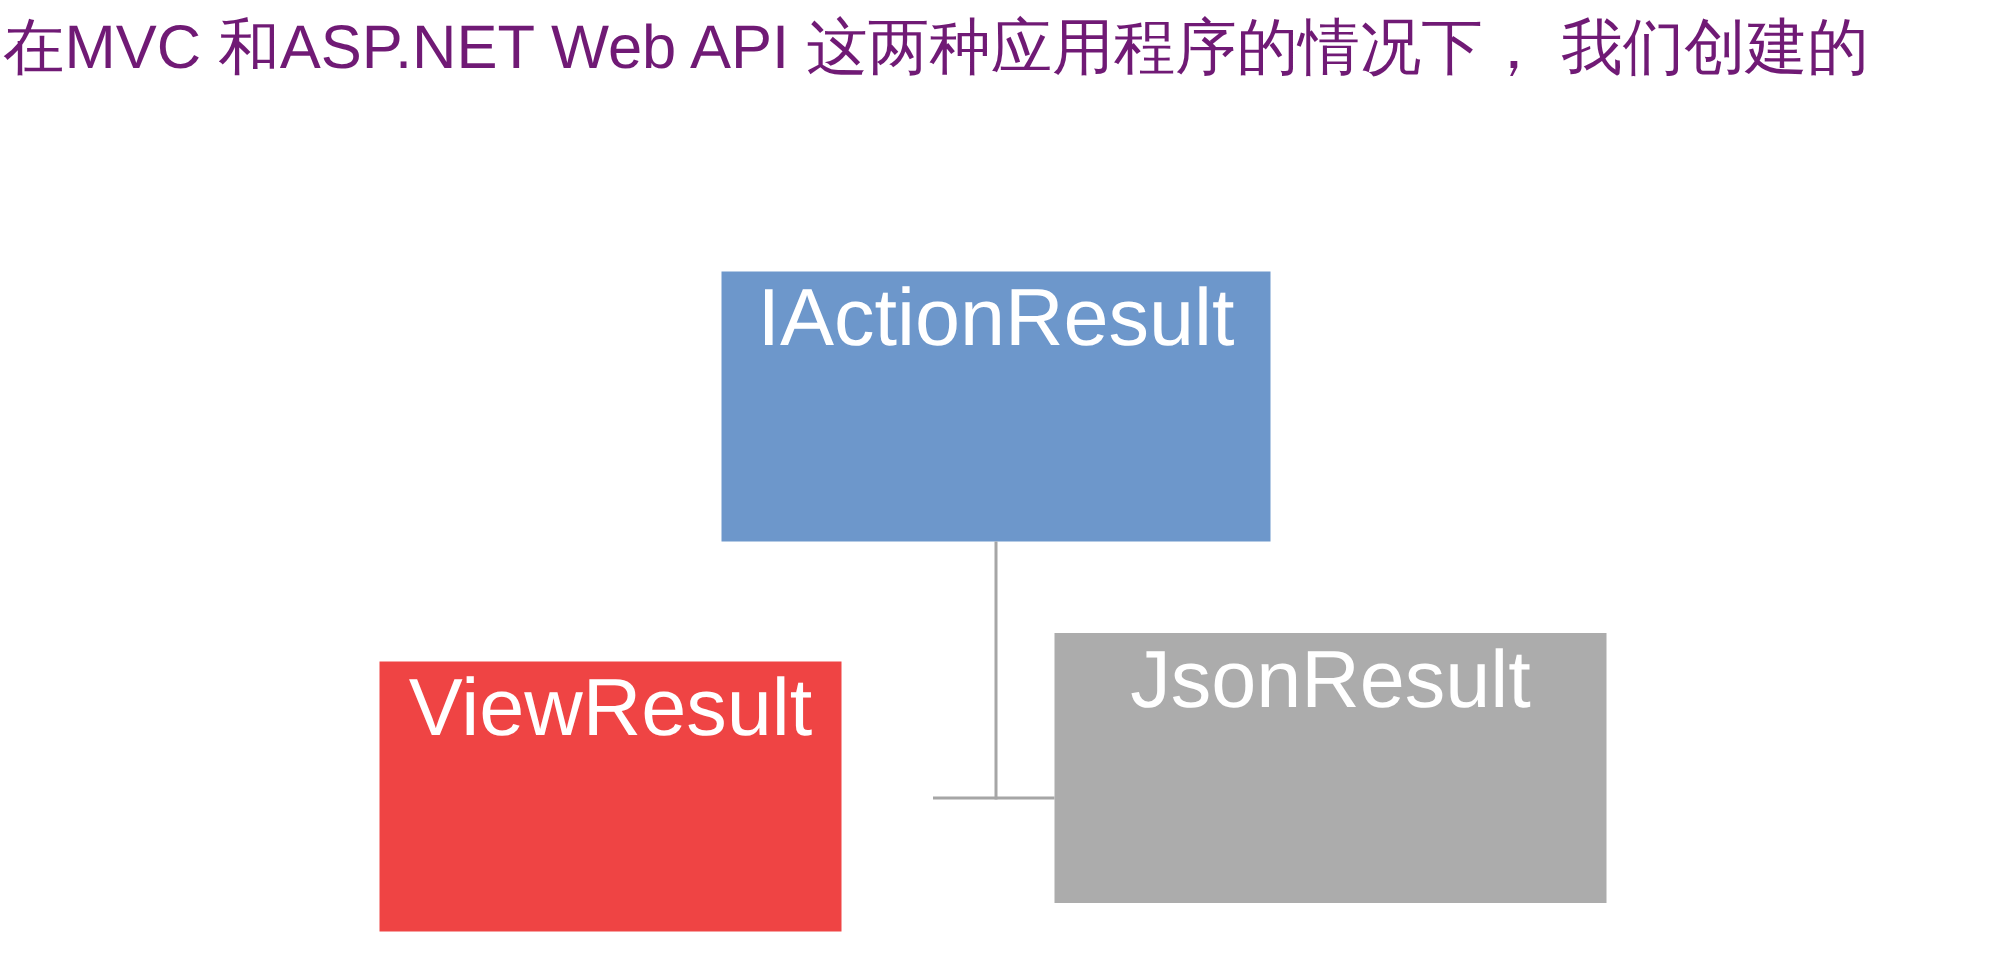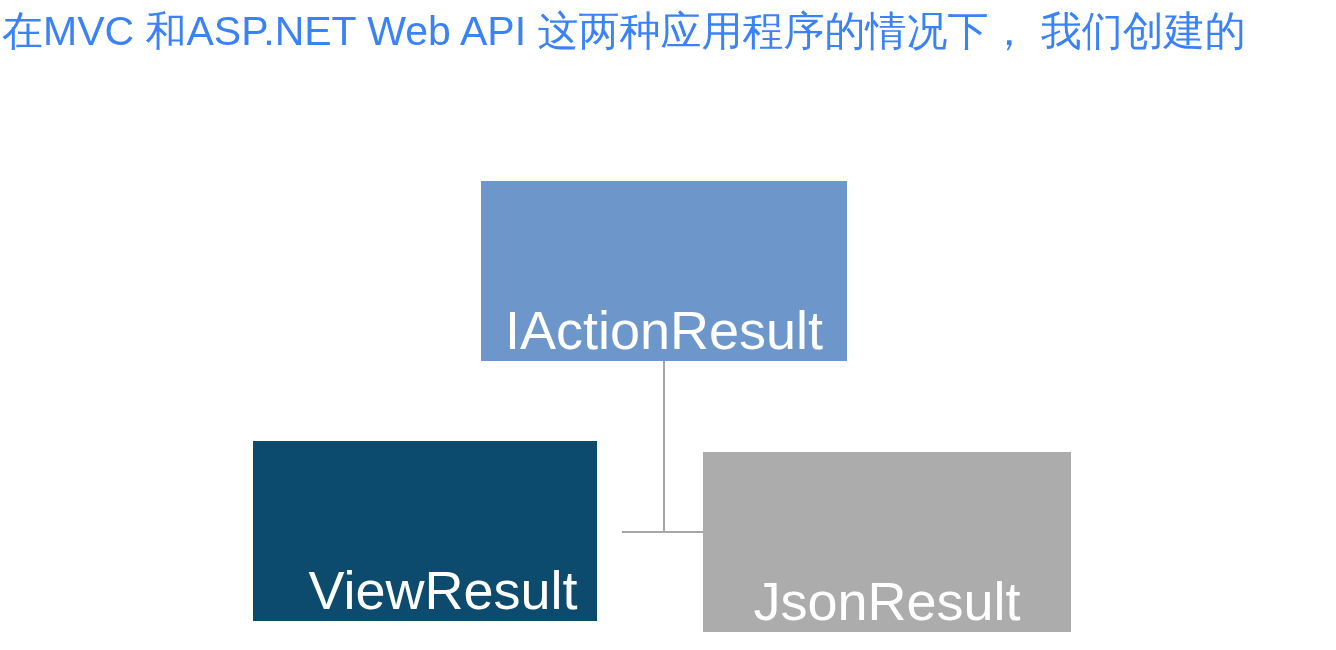--- a/index.html
+++ b/index.html
@@ -13,56 +13,55 @@
     height: 650px;
     background: #ffffff;
     overflow: hidden;
     font-family: "Liberation Sans", "DejaVu Sans", sans-serif;
   }
   .intro {
     position: absolute;
     left: 2px;
     top: 2px;
     width: 1334px;
-    color: #3b82f6;
+    color: #701a75;
     font-size: 41px;
     line-height: 59px;
     letter-spacing: 0px;
     white-space: nowrap;
   }
   .node {
     position: absolute;
     display: flex;
-    align-items: flex-end;
+    align-items: flex-start;
     justify-content: center;
     text-align: center;
   }
   .node .label {
     color: #ffffff;
     font-family: "Liberation Sans", sans-serif;
   }
   .node-root {
     left: 481px;
     top: 181px;
     width: 366px;
     height: 180px;
     background: #6D97CB;
   }
   .node-root .label { font-size: 54px; }
   .node-left {
     left: 253px;
     top: 441px;
     width: 308px;
     height: 180px;
-    background: #0c4a6e;
-    padding-left: 36px;
+    background: #ef4444;
   }
   .node-right {
     left: 703px;
-    top: 452px;
+    top: 422px;
     width: 368px;
     height: 180px;
     background: #ACACAC;
   }
   .node-left .label, .node-right .label { font-size: 54px; }
   .connector {
     position: absolute;
     background: #A6A6A6;
   }
   .connector-vertical {

